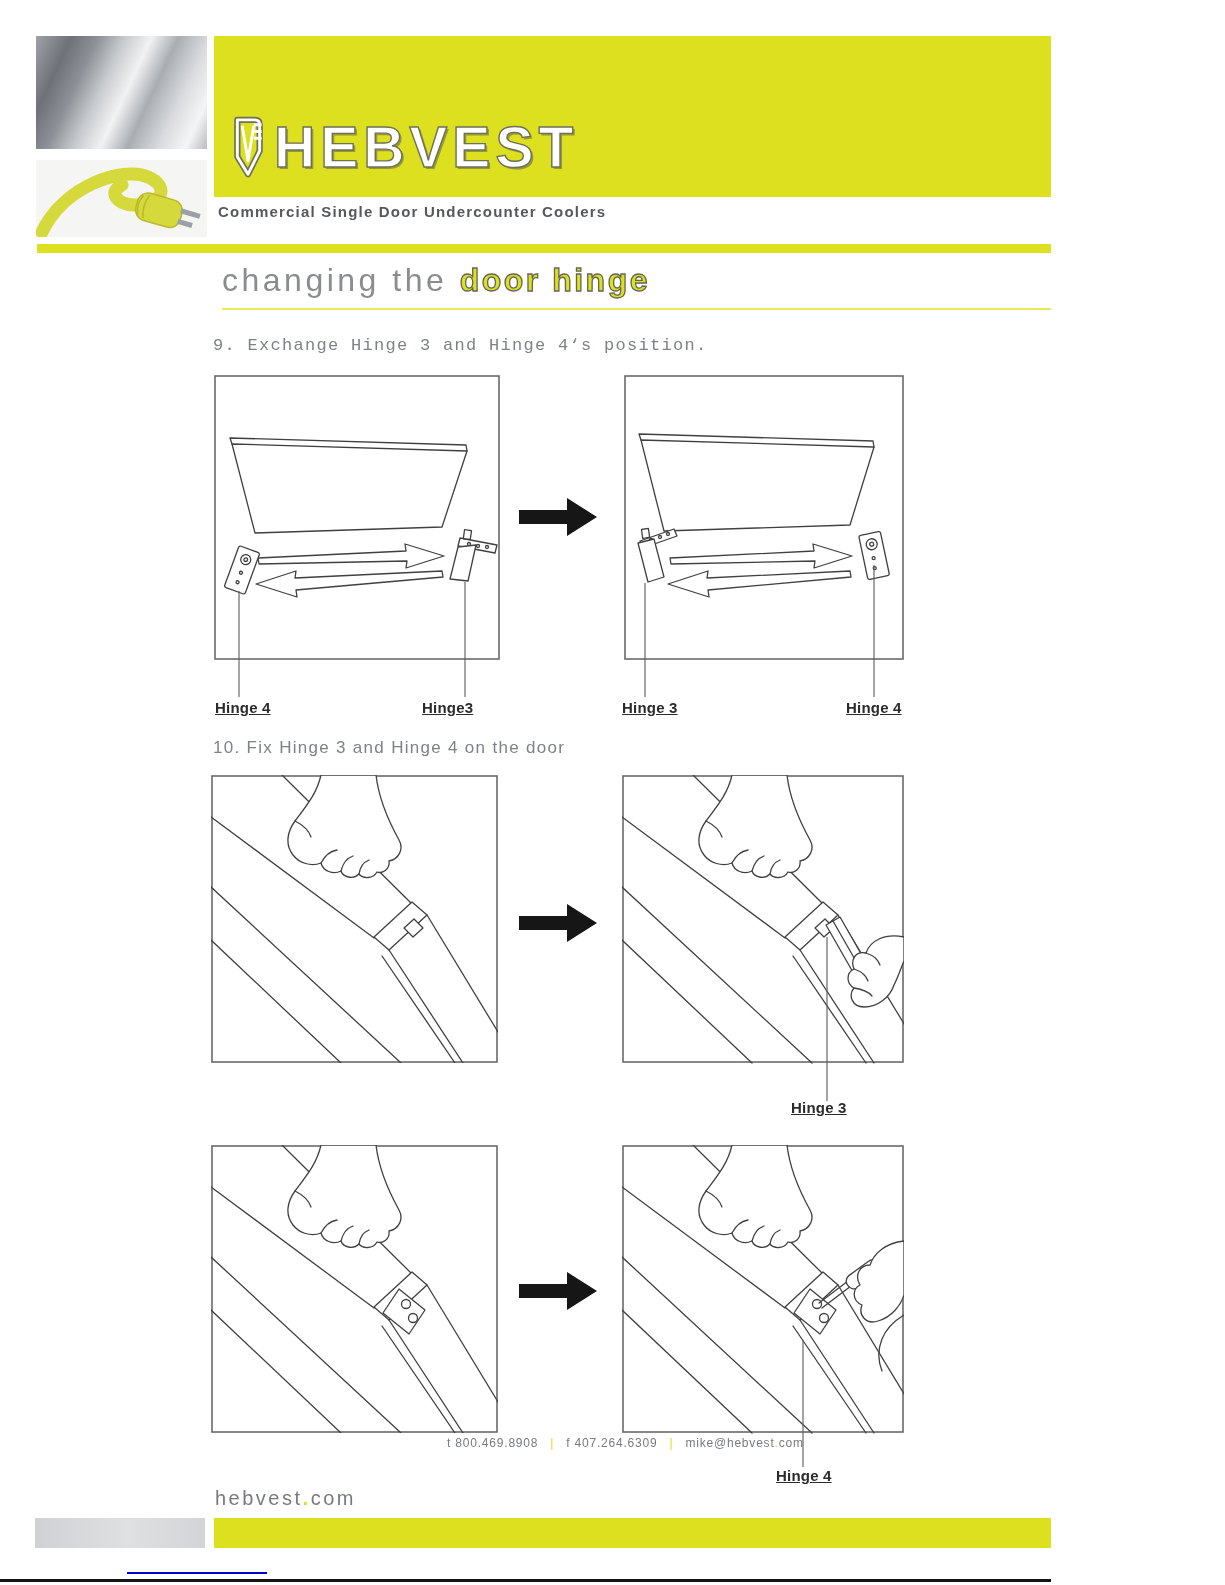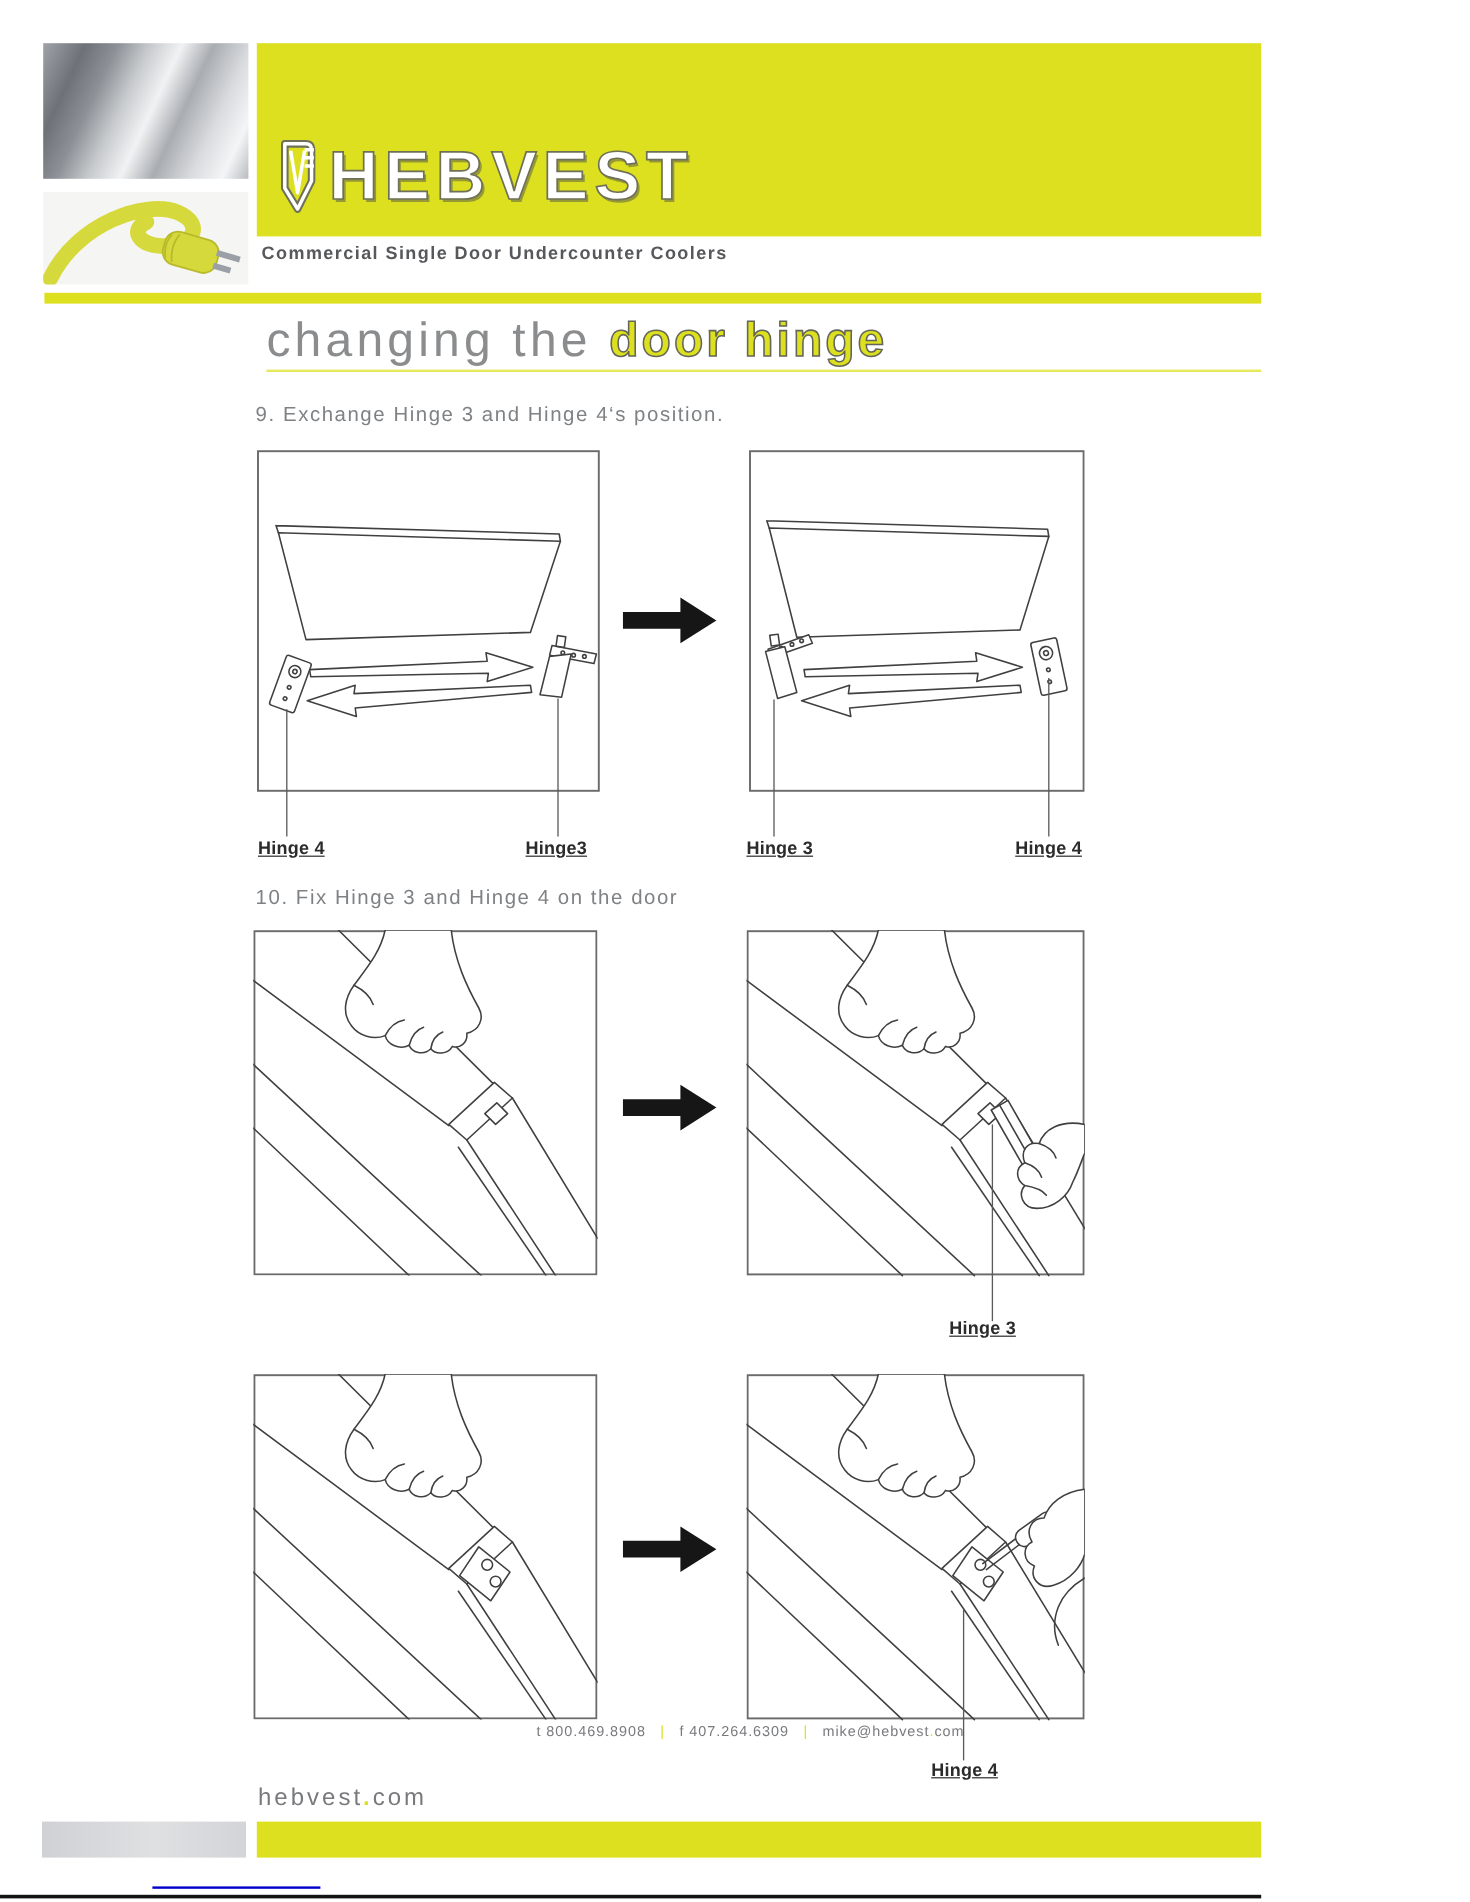--- a/index.html
+++ b/index.html
@@ -11,21 +11,21 @@
   .photo1{left:36px;top:36px;width:171px;height:113px;
           background:linear-gradient(115deg,#9fa3a8 0%,#6e7177 16%,#8d9096 28%,#c7cacd 40%,#f1f2f3 52%,#a9adb2 64%,#d9dbde 78%,#f4f5f6 90%,#b9bcc0 100%);}
   .photo2{left:36px;top:160px;width:171px;height:77px;background:#f5f5f3;}
   .hdrbox{left:214px;top:36px;width:974px;height:161px;background:#dce01f;}
   .logo{left:230px;top:116px;width:420px;height:66px;display:flex;align-items:flex-start;}
   .logo-text{font-size:57px;font-weight:700;letter-spacing:5px;color:#ffffff;line-height:62px;
              -webkit-text-stroke:1.4px #6f7058;text-shadow:2px 2px 0 rgba(95,96,70,.55);}
   .subtitle{left:218px;top:203px;font-size:15px;font-weight:700;letter-spacing:1.2px;color:#57585b;}
   .bar{background:#dce01f;}
   .divider{left:37px;top:244px;width:1021px;height:9px;}
-  .title{left:222px;top:262px;font-size:40px;letter-spacing:3.5px;color:#8a8c8e;white-space:nowrap;}
+  .title{left:222px;top:262px;font-size:32px;letter-spacing:3.5px;color:#8a8c8e;white-space:nowrap;}
   .title .hl{color:#dce01f;font-weight:700;letter-spacing:2.5px;-webkit-text-stroke:1.3px #64665a;}
   .rule{left:222px;top:308px;width:836px;height:2px;background:#e7e95a;}
 
   .step{font-size:17px;letter-spacing:1.3px;color:#7f8285;}
   .fig-label{font-size:15px;font-weight:600;color:#2b2b2b;letter-spacing:.2px;text-decoration:underline;}
 
   .lineart{stroke:#404040;stroke-width:1.3;fill:none;stroke-linejoin:round;stroke-linecap:round;}
   .fillw{fill:#ffffff;}
   .boxborder{stroke:#6a6a6a;stroke-width:1.6;fill:#ffffff;}
   .leader{stroke:#5a5a5a;stroke-width:1.1;}
@@ -110,21 +110,21 @@
     <span class="logo-text">HEBVEST</span>
   </div>
   <div class="abs subtitle">Commercial Single Door Undercounter Coolers</div>
   <div class="abs bar divider"></div>
 
   <div class="abs title">
     <span>changing the </span><span class="hl">door hinge</span>
   </div>
   <div class="abs rule"></div>
 
-  <div class="abs step" style="left:213px;top:336px;">9. Exchange Hinge 3 and Hinge 4‘s position.</div>
+  <div class="abs step" style="left:213px;top:336px;font-family:Liberation Mono, monospace;">9. Exchange Hinge 3 and Hinge 4‘s position.</div>
 
   <svg class="abs" style="left:214px;top:375px;" width="286" height="325" viewBox="0 0 286 325">
     <rect class="boxborder" x="1" y="1" width="284" height="283"></rect>
     <g class="lineart">
       <polygon class="fillw" points="18,69 253,76 228,152 41,158"></polygon>
       <path d="M16,63 L252,70 M16,63 L18,69 M252,70 L253,76"></path>
       <polygon class="fillw" points="44,183 192,176 191,169 230,181 192,193 193,186 45,189"></polygon>
       <polygon class="fillw" points="228,196 81,203 82,196 42,209 83,222 82,215 229,202"></polygon>
       <g transform="rotate(20 28 195)">
         <rect class="fillw" x="17" y="173" width="22" height="44" rx="2"></rect>
@@ -167,21 +167,21 @@
         <circle cx="250" cy="169" r="2"></circle>
         <circle cx="249" cy="183" r="1.5"></circle>
         <circle cx="248" cy="193" r="1.5"></circle>
       </g>
     </g>
     <line class="leader" x1="21" y1="208" x2="21" y2="322"></line>
     <line class="leader" x1="250" y1="190" x2="250" y2="322"></line>
   </svg>
 
   <div class="abs fig-label" style="left:215px;top:699px;">Hinge 4</div>
-  <div class="abs fig-label" style="left:438px;top:699px;">Hinge3</div>
+  <div class="abs fig-label" style="left:422px;top:699px;">Hinge3</div>
   <div class="abs fig-label" style="left:622px;top:699px;">Hinge 3</div>
   <div class="abs fig-label" style="left:846px;top:699px;">Hinge 4</div>
 
   <div class="abs step" style="left:213px;top:738px;">10. Fix Hinge 3 and Hinge 4 on the door</div>
 
   <svg class="abs" style="left:211px;top:775px;" width="287" height="288" viewBox="0 0 287 288">
     <rect class="boxborder" x="1" y="1" width="285" height="286"></rect>
     <use href="#sym-door"></use>
     <g class="lineart">
         <polygon class="fillw" points="193,153 203,144 212,153 202,162"></polygon>

